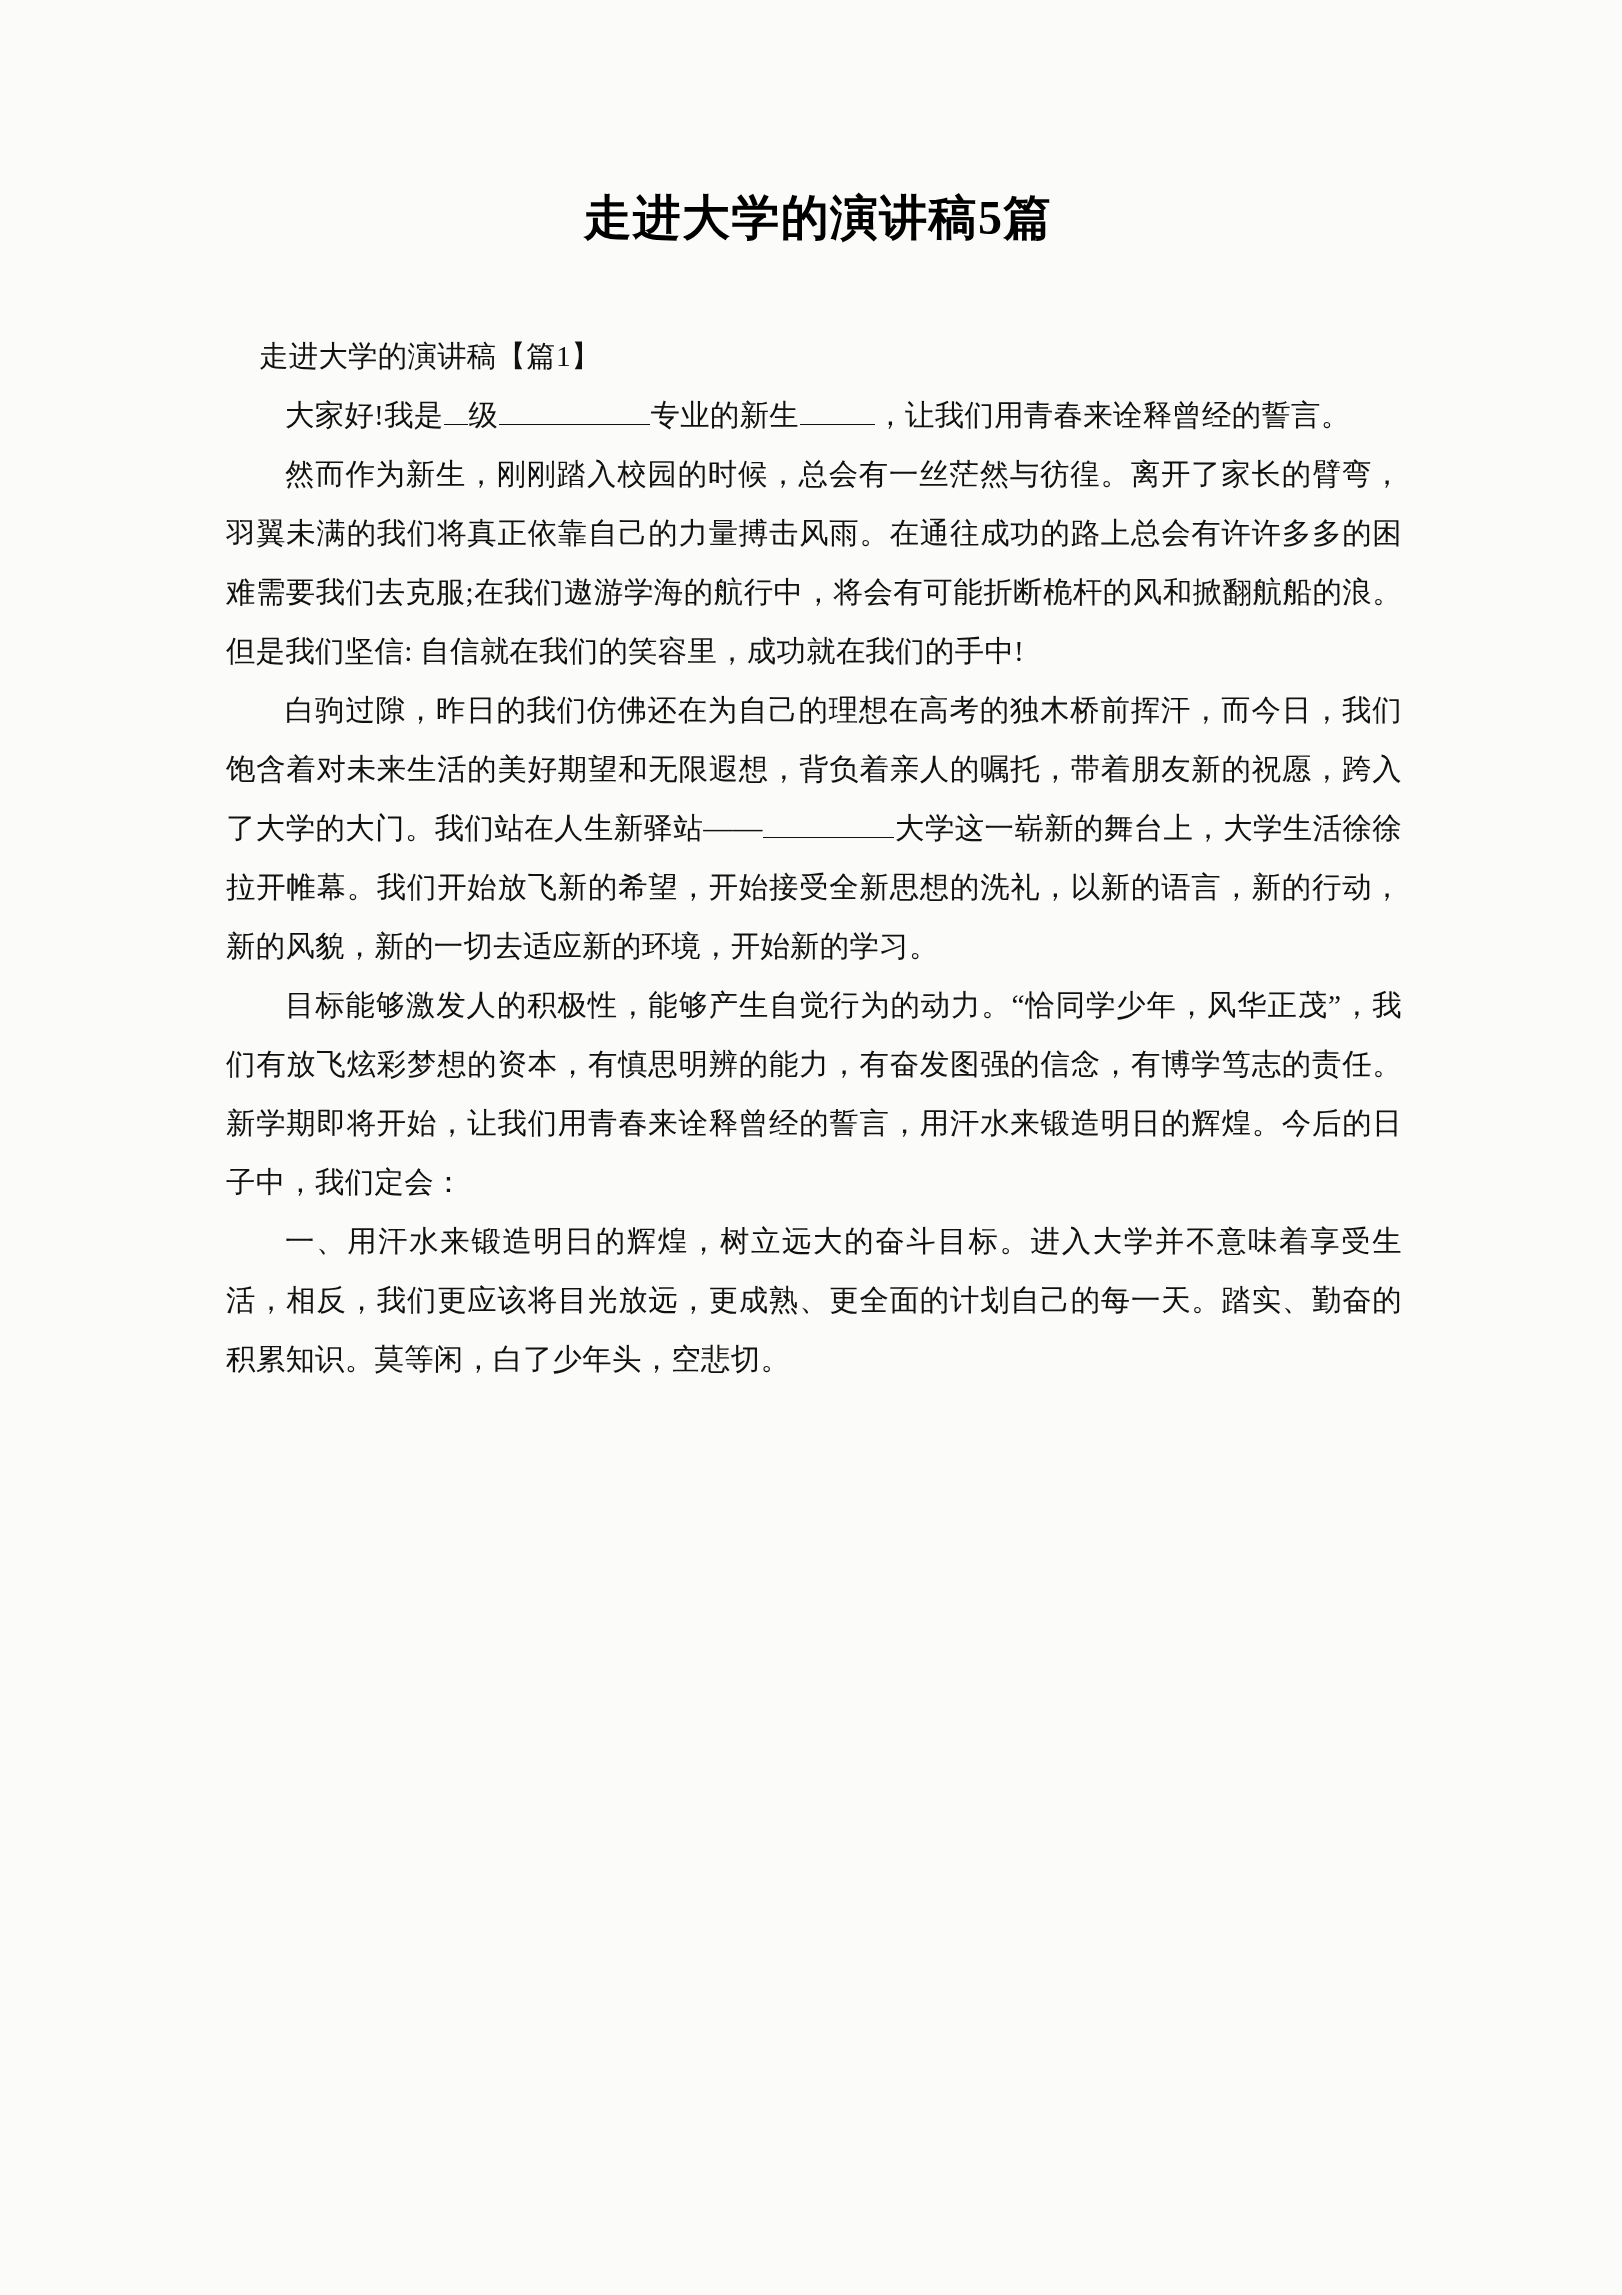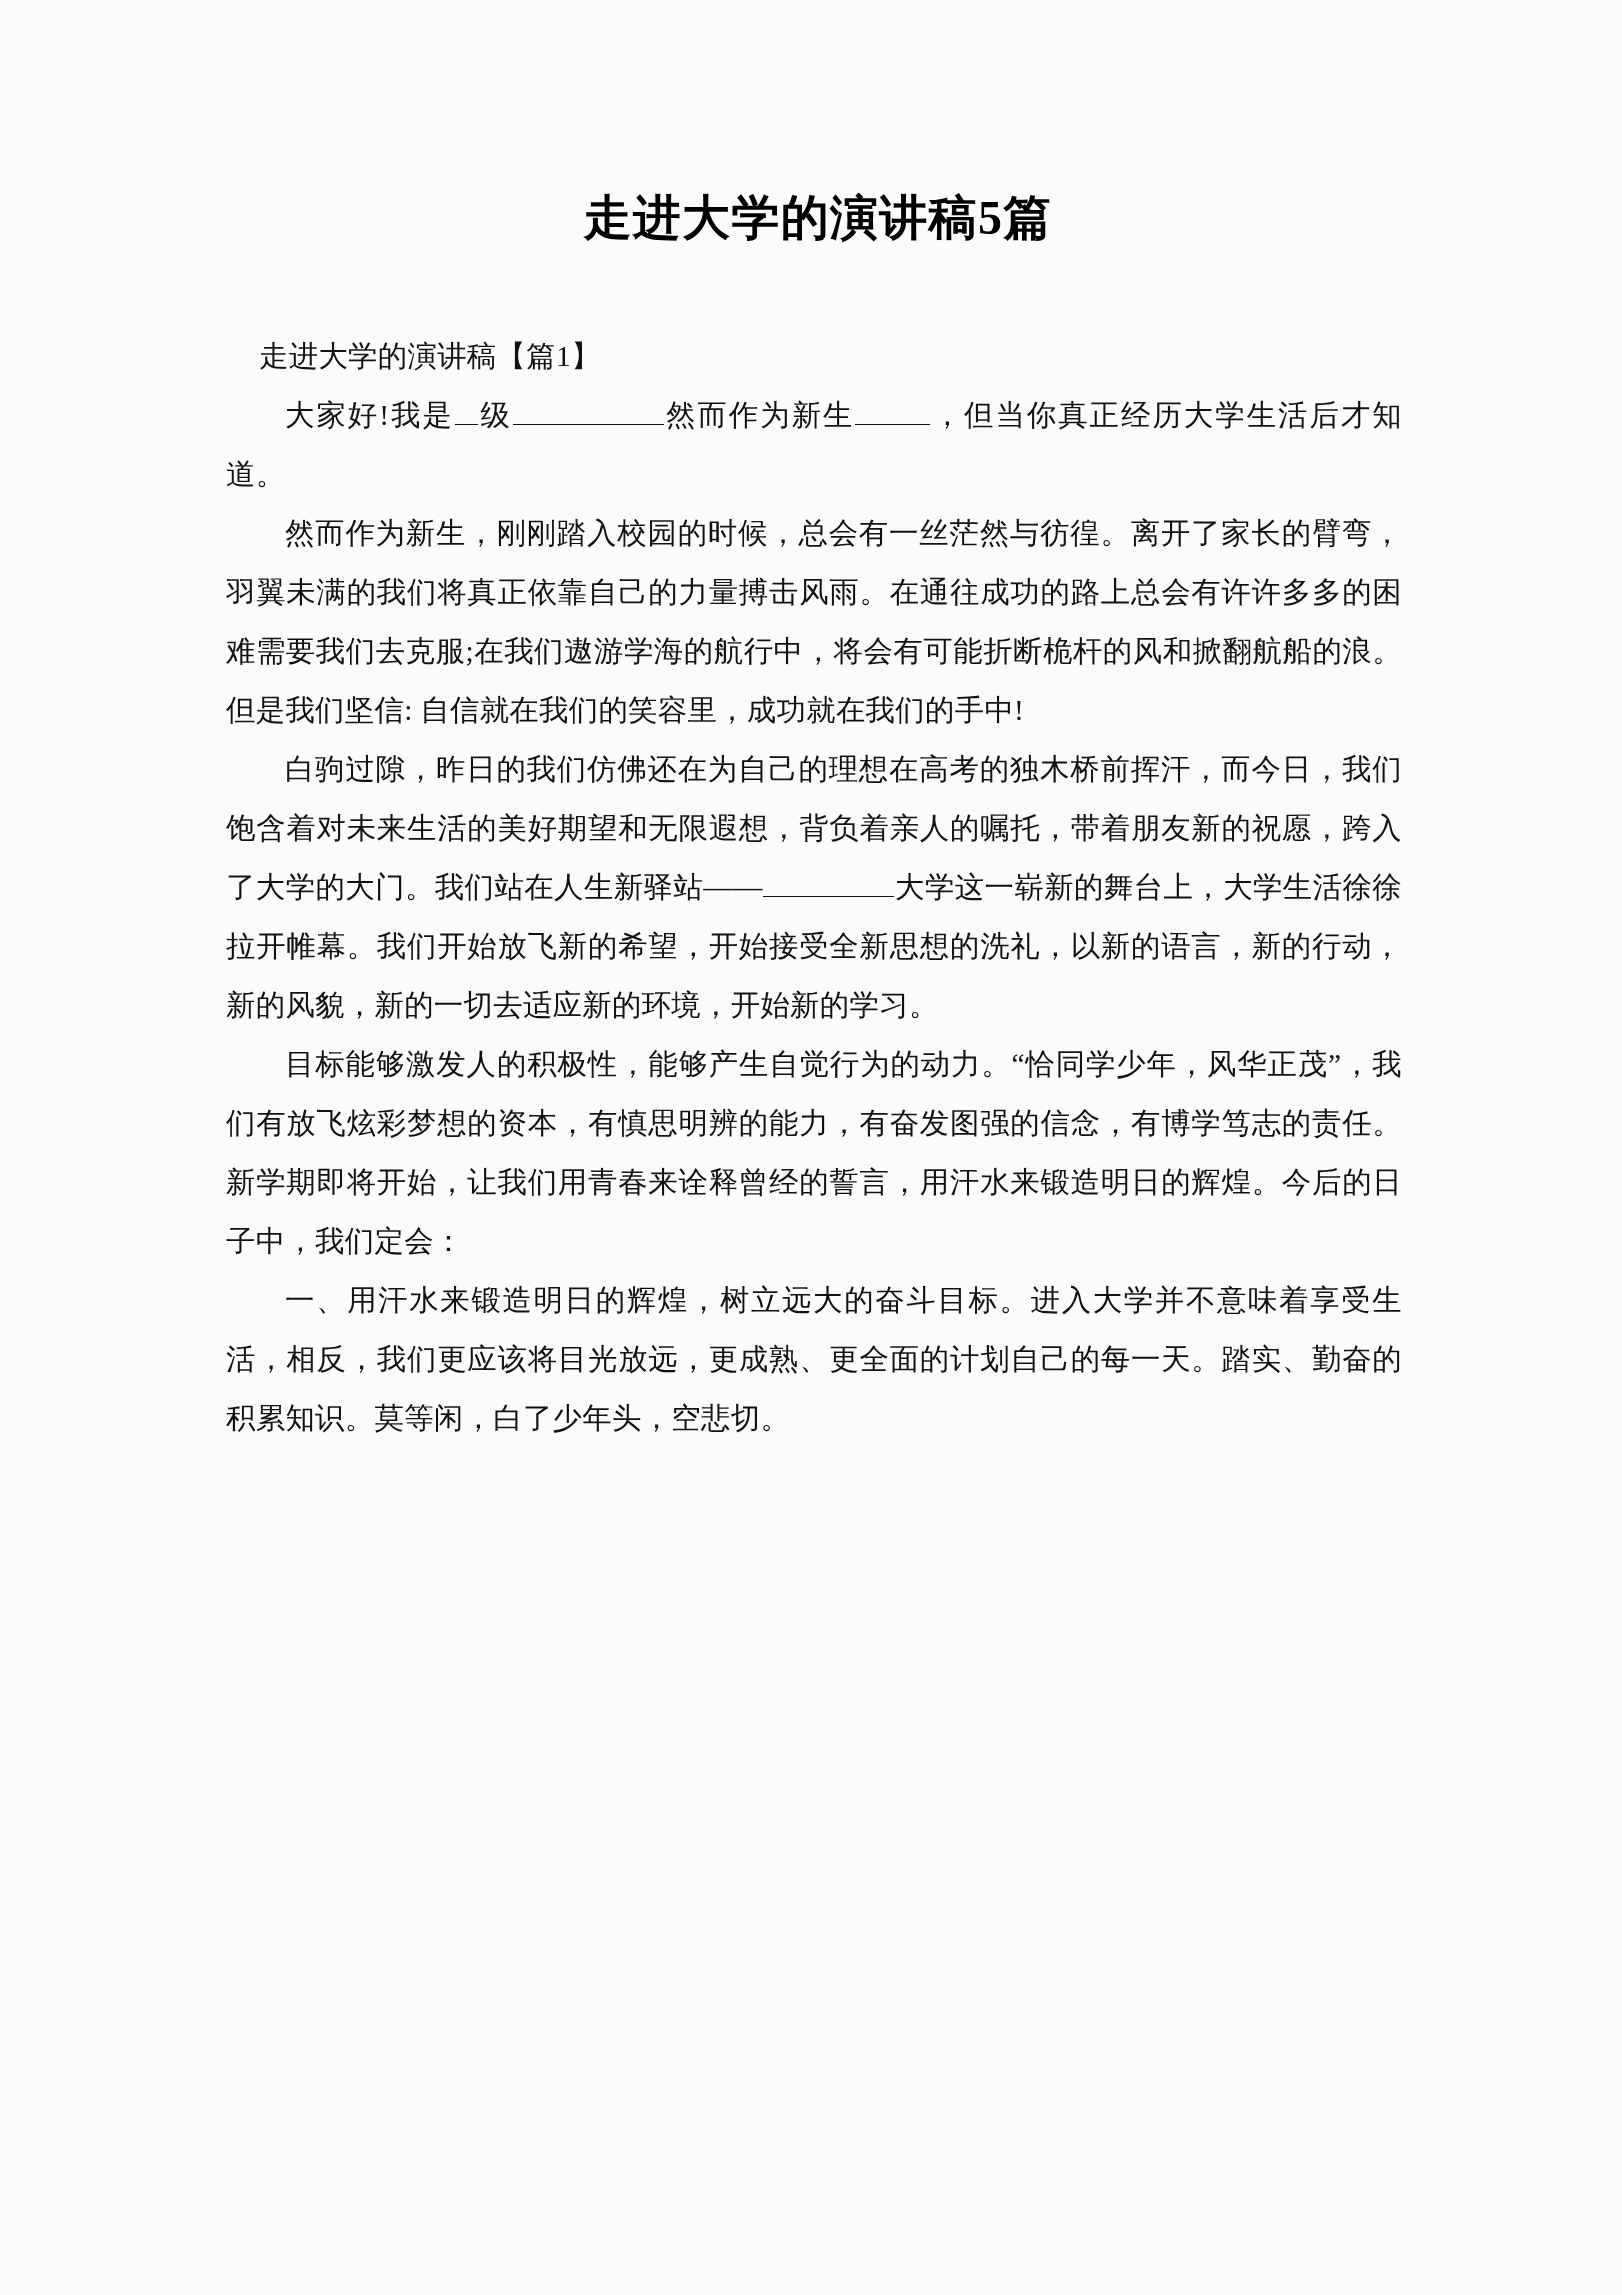--- a/index.html
+++ b/index.html
@@ -72,21 +72,21 @@
 <div class="page">
   <div class="content">
 
     <h1 class="doc-title">走进大学的演讲稿5篇</h1>
 
     <div class="body-block">
 
       <p class="para section-head">走进大学的演讲稿【篇1】</p>
 
 
-      <p class="para indent"><span>大家好!我是</span><span class="blank w-sm"></span><span>级</span><span class="blank w-xl"></span><span>然而作为新生</span><span class="blank w-md"></span><span>，但当你真正经历大学生活后才知道。</span></p>
+      <p class="para indent"><span>大家好!我是</span><span class="blank w-sm"></span><span>级</span><span class="blank w-xl"></span><span>专业的新生</span><span class="blank w-md"></span><span>，让我们用青春来诠释曾经的誓言。</span></p>
 
       <p class="para indent">然而作为新生，刚刚踏入校园的时候，总会有一丝茫然与彷徨。离开了家长的臂弯，羽翼未满的我们将真正依靠自己的力量搏击风雨。在通往成功的路上总会有许许多多的困难需要我们去克服;在我们遨游学海的航行中，将会有可能折断桅杆的风和掀翻航船的浪。但是我们坚信: 自信就在我们的笑容里，成功就在我们的手中!</p>
 
       <p class="para indent"><span>白驹过隙，昨日的我们仿佛还在为自己的理想在高考的独木桥前挥汗，而今日，我们饱含着对未来生活的美好期望和无限遐想，背负着亲人的嘱托，带着朋友新的祝愿，跨入了大学的大门。我们站在人生新驿站——</span><span class="blank w-lg"></span><span>大学这一崭新的舞台上，大学生活徐徐拉开帷幕。我们开始放飞新的希望，开始接受全新思想的洗礼，以新的语言，新的行动，新的风貌，新的一切去适应新的环境，开始新的学习。</span></p>
 
 
       <p class="para indent">目标能够激发人的积极性，能够产生自觉行为的动力。“恰同学少年，风华正茂”，我们有放飞炫彩梦想的资本，有慎思明辨的能力，有奋发图强的信念，有博学笃志的责任。新学期即将开始，让我们用青春来诠释曾经的誓言，用汗水来锻造明日的辉煌。今后的日子中，我们定会：</p>
 
       <p class="para indent">一、用汗水来锻造明日的辉煌，树立远大的奋斗目标。进入大学并不意味着享受生活，相反，我们更应该将目光放远，更成熟、更全面的计划自己的每一天。踏实、勤奋的积累知识。莫等闲，白了少年头，空悲切。</p>
 

